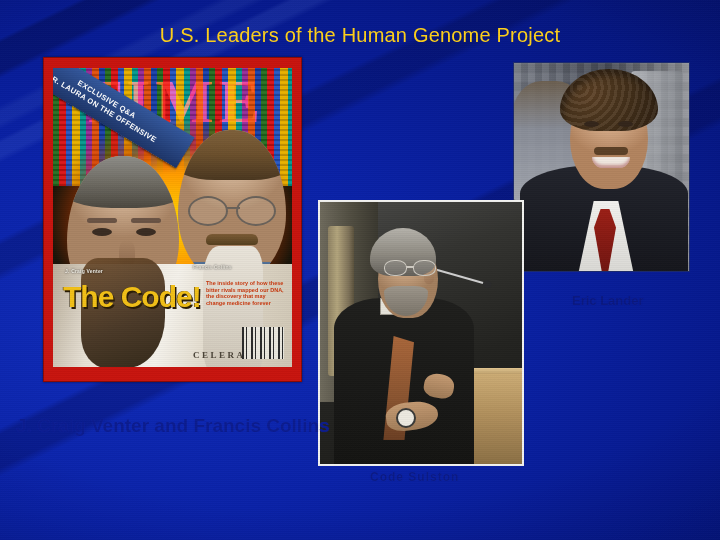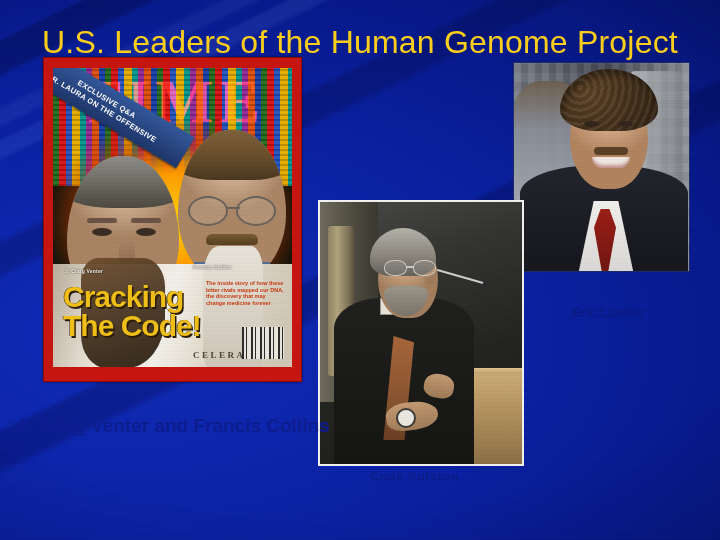--- a/index.html
+++ b/index.html
@@ -72,21 +72,21 @@
   }
 
   
   .title {
     position: absolute;
     left: 0;
     right: 0;
     top: 24px;
     text-align: center;
     color: #ffd11a;
-    font-size: 32px;
+    font-size: 20px;
     letter-spacing: 0.2px;
     font-weight: 400;
     white-space: nowrap;
   }
 
   
   .photo { position: absolute; overflow: hidden; }
 
   
   .mag {
@@ -450,21 +450,20 @@
     font-size: 19px;
     color: #0b1c8f;
     text-shadow: 0 0 1px rgba(30,50,190,0.55);
     margin-left: 8px;
   }
   .caption-lander {
     left: 572px; top: 293px;
     font-size: 13px;
     color: #0a1880;
     text-shadow: 0 0 1px rgba(30,50,180,0.35);
-    margin-top: 12px;
   }
   .caption-podium {
     left: 370px; top: 470px;
     font-size: 12px;
     color: #0a1a86;
     letter-spacing: 1px;
     text-shadow: 0 0 1px rgba(40,60,190,0.3);
   }
 
   
@@ -516,21 +515,20 @@
         <div class="mouth"></div>
         <div class="shirt"></div>
       </div>
 
       <div class="mag-lower"></div>
 
       <div class="mag-name venter">J. Craig Venter</div>
       <div class="mag-name collins">Francis Collins</div>
 
       <div class="mag-headline">
-        <div>Cracking</div>
         <div>The Code!</div>
       </div>
 
       <div class="mag-blurb">The inside story of how these bitter rivals mapped our DNA, the discovery that may change medicine forever</div>
       <div class="mag-logo">CELERA</div>
       <div class="mag-barcode"></div>
 
       <div class="mag-sash">
         <span>EXCLUSIVE Q&amp;A</span>
         <span>DR. LAURA ON THE OFFENSIVE</span>

